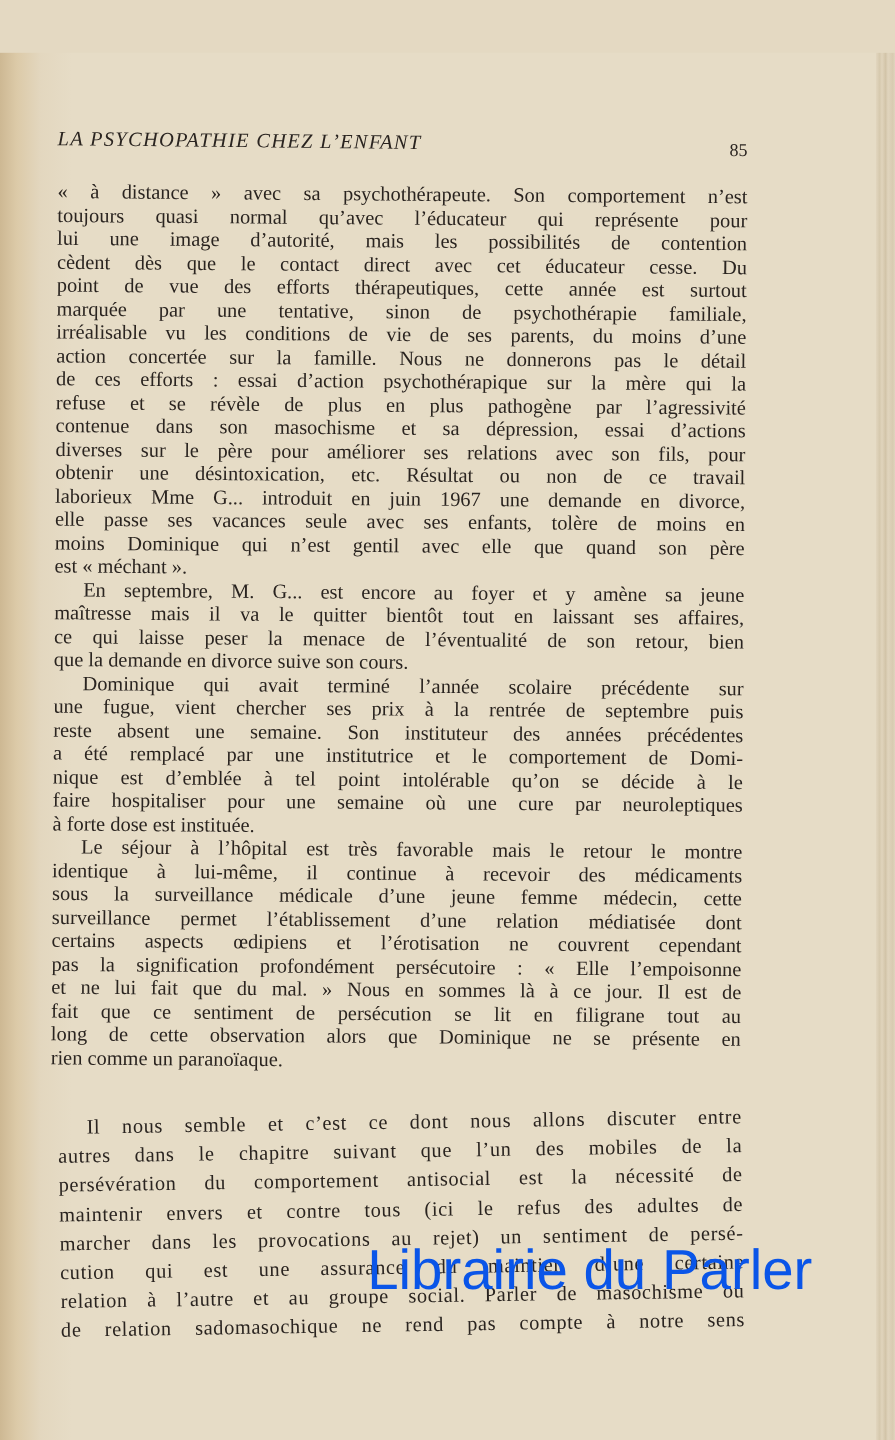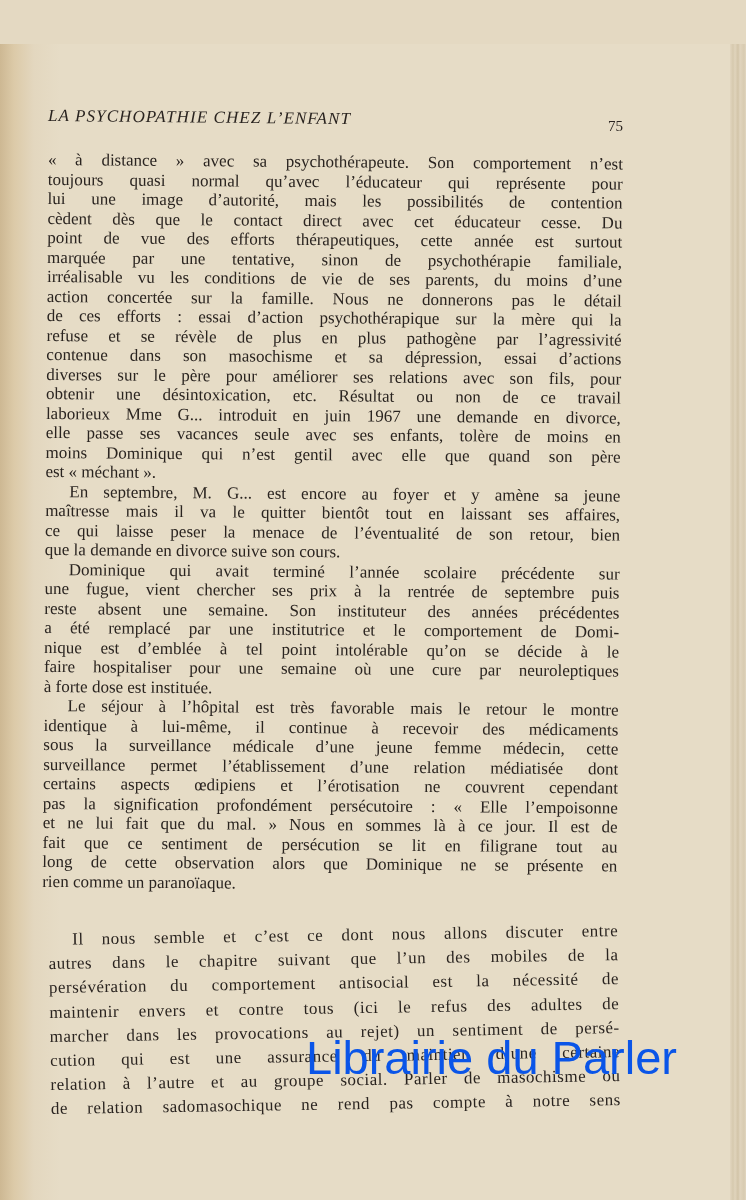--- a/index.html
+++ b/index.html
@@ -52,21 +52,21 @@
   }
 </style>
 </head>
 <body>
 
 <div class="page">
   <div class="binding"></div>
 
   <div class="header">
     <span class="running-title">LA PSYCHOPATHIE CHEZ L’ENFANT</span>
-    <span class="page-number">75</span>
+    <span class="page-number">85</span>
   </div>
 
   <div class="body">
     <p>
       <span class="line">« à distance » avec sa psychothérapeute. Son comportement n’est</span>
       <span class="line">toujours quasi normal qu’avec l’éducateur qui représente pour</span>
       <span class="line">lui une image d’autorité, mais les possibilités de contention</span>
       <span class="line">cèdent dès que le contact direct avec cet éducateur cesse. Du</span>
       <span class="line">point de vue des efforts thérapeutiques, cette année est surtout</span>
       <span class="line">marquée par une tentative, sinon de psychothérapie familiale,</span>

